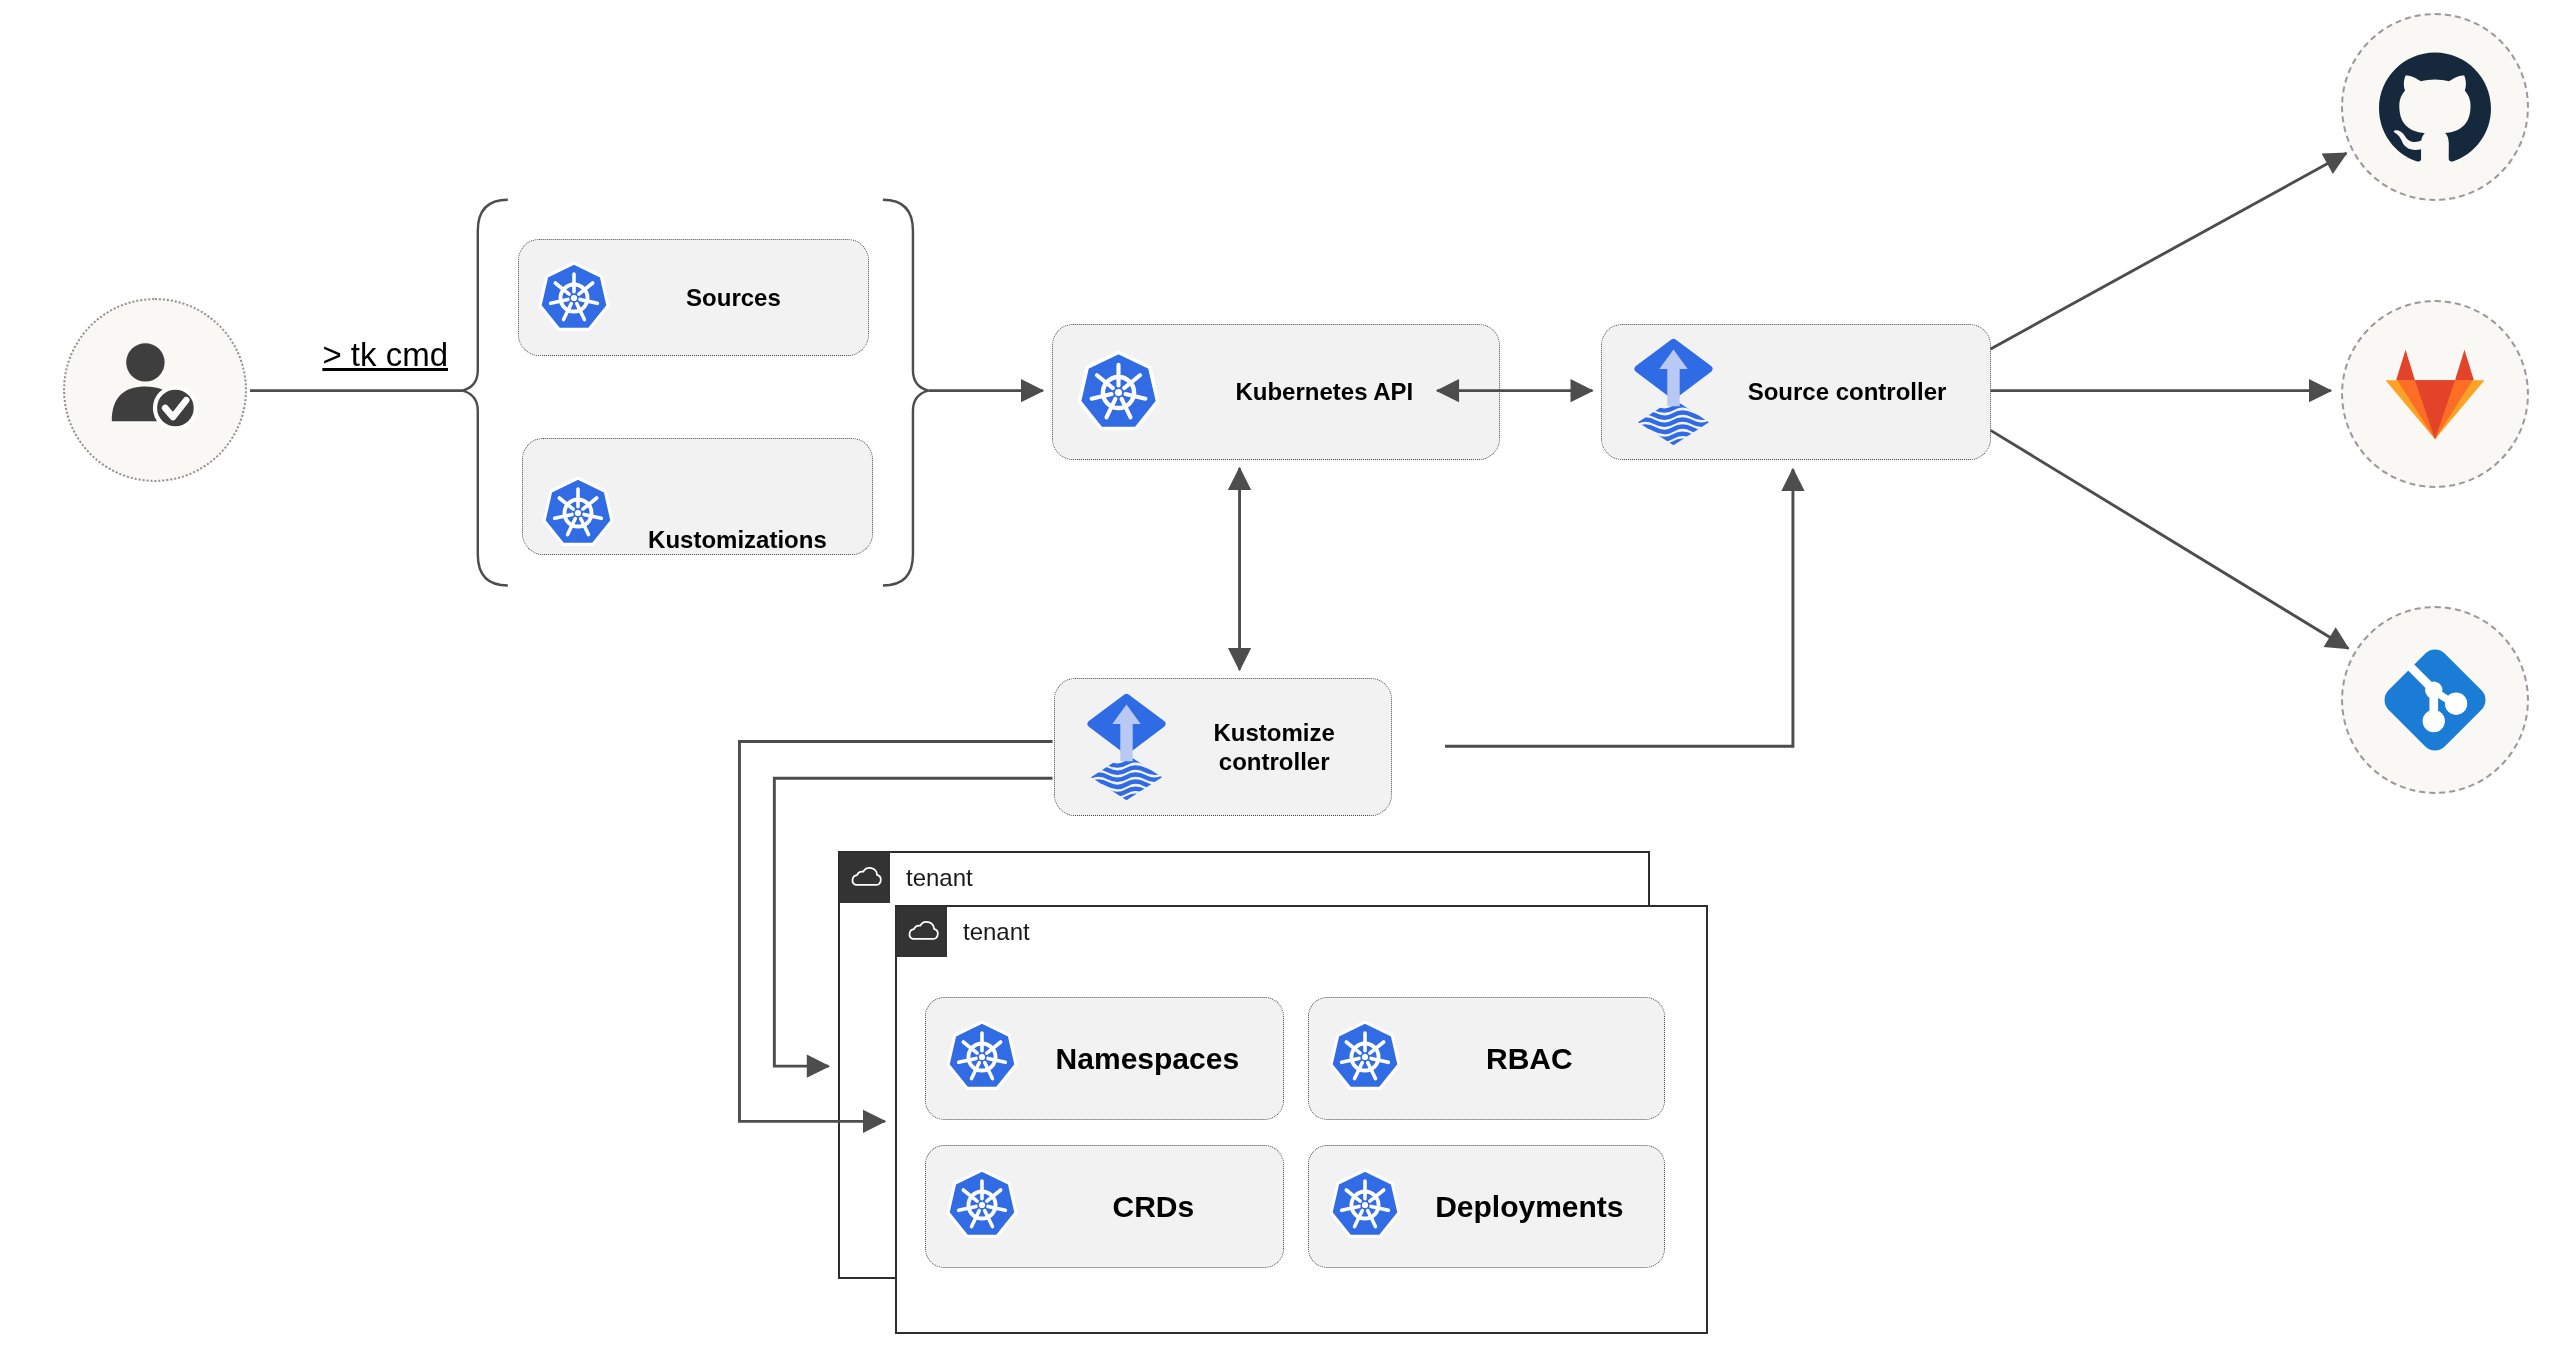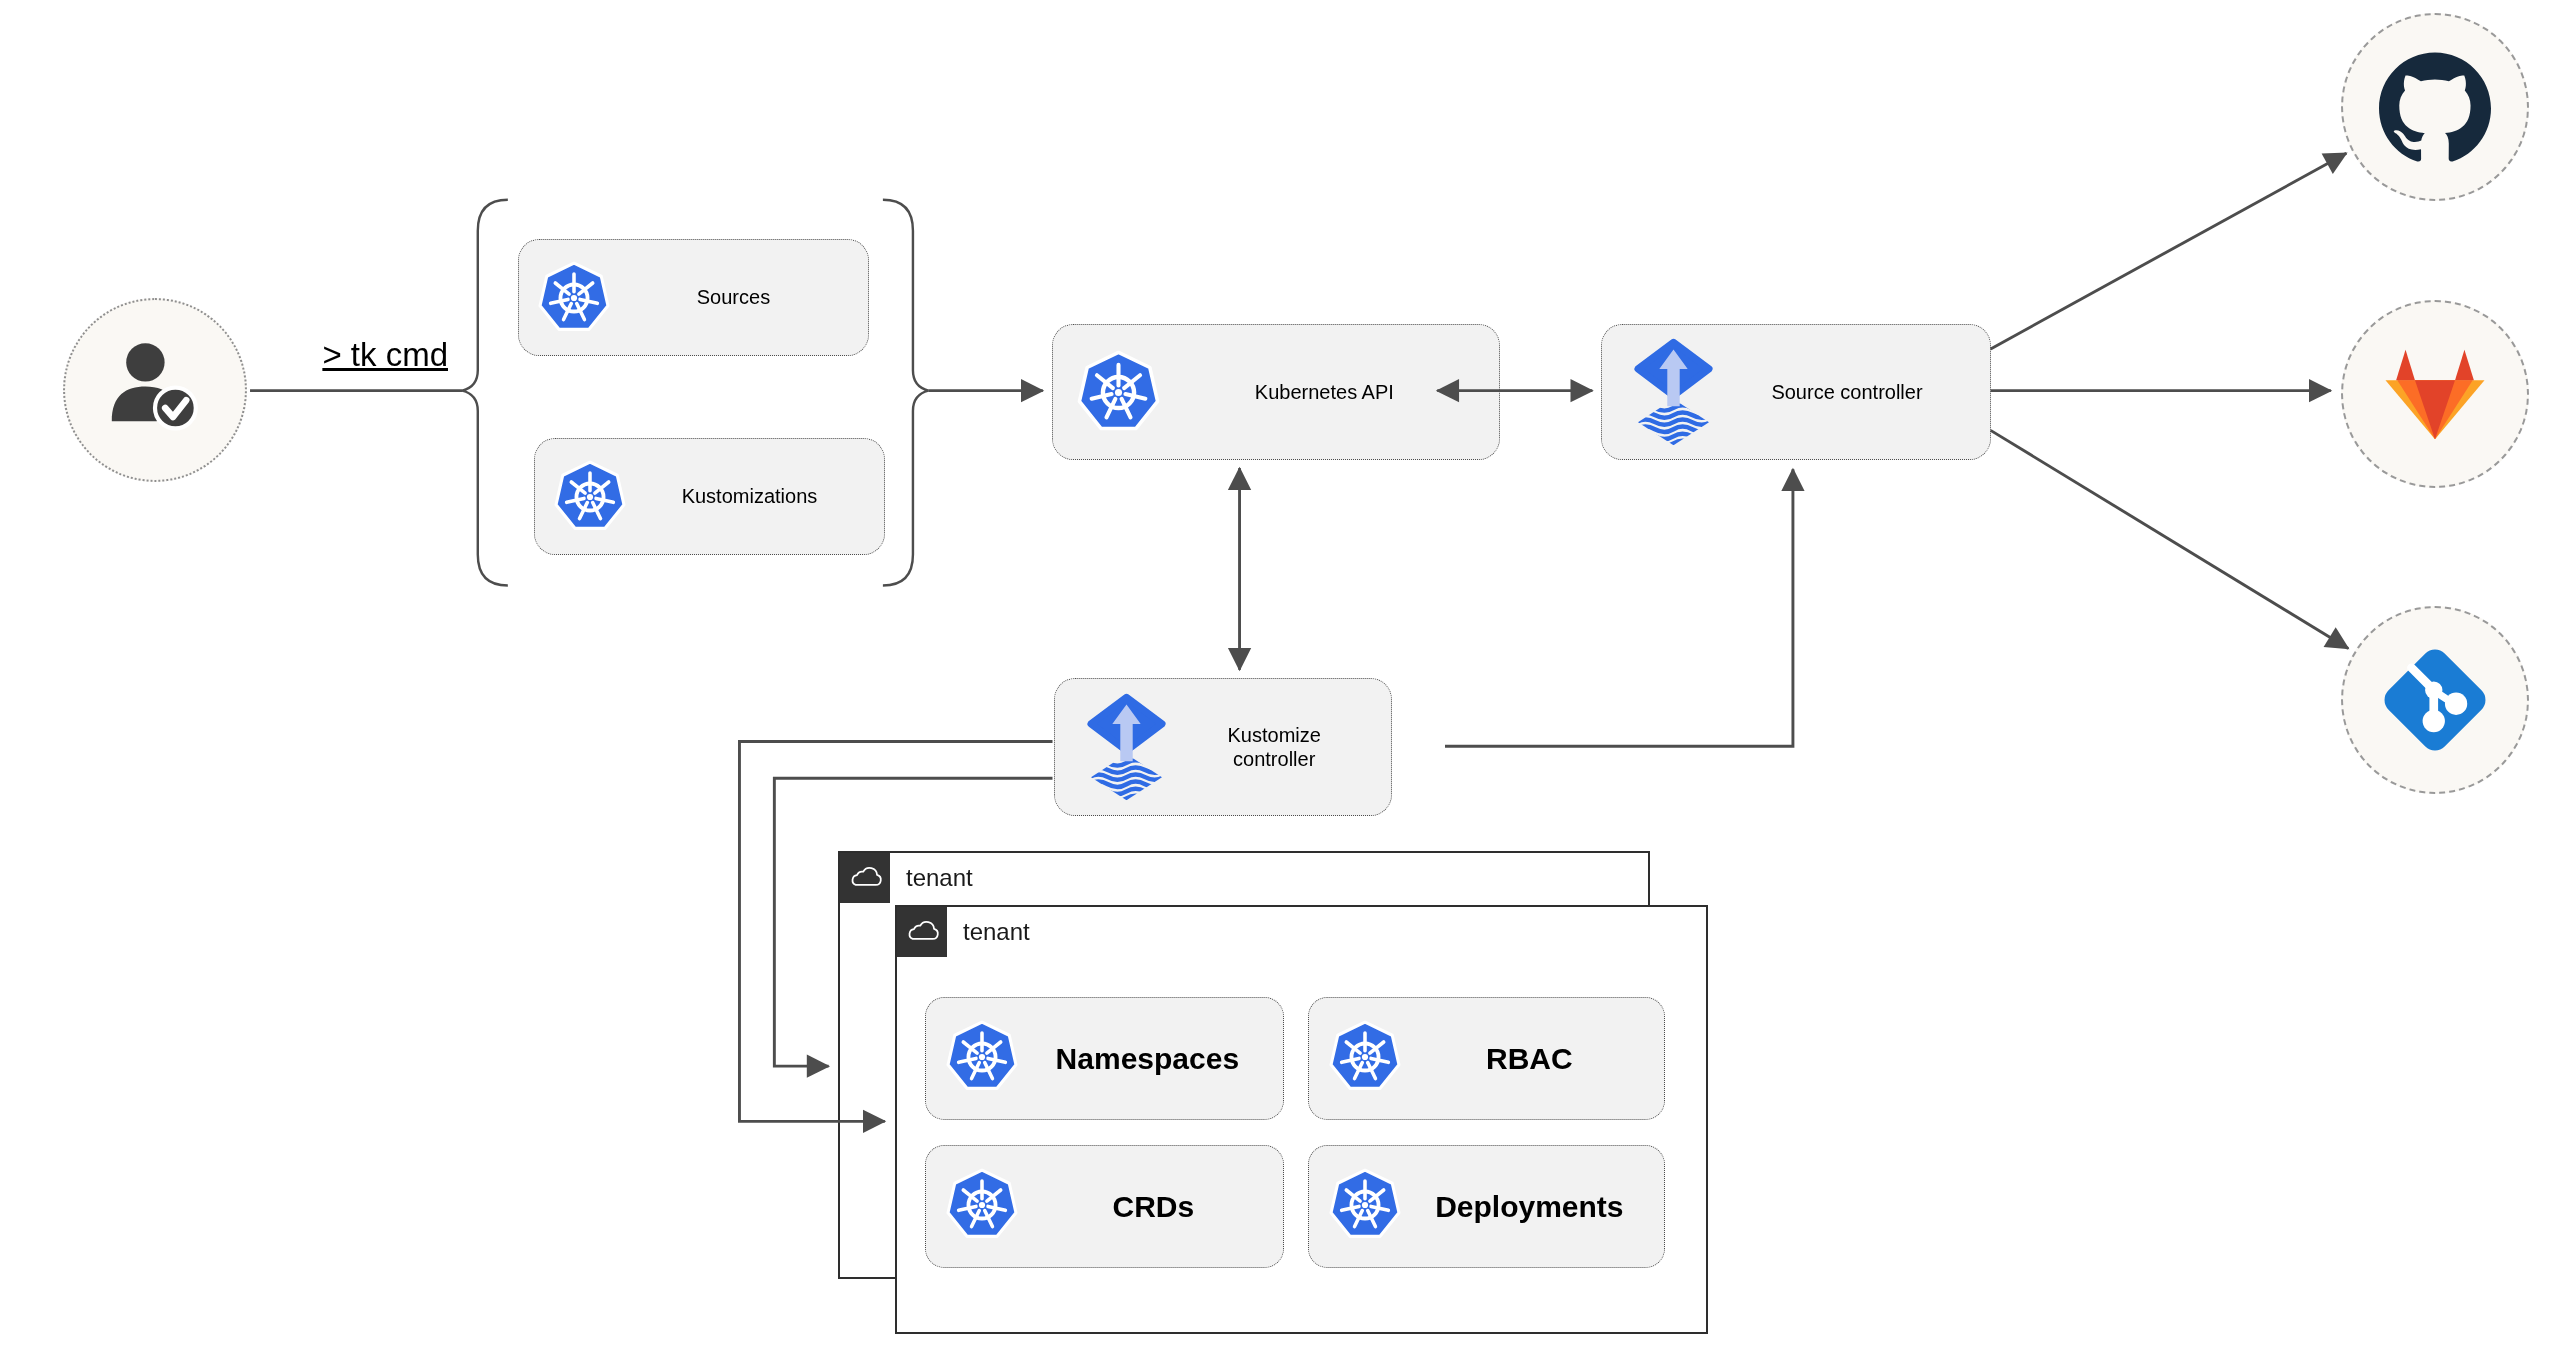--- a/index.html
+++ b/index.html
@@ -34,22 +34,22 @@
   .f-git{fill:var(--git-blue);}
   .f-dark{fill:var(--icon-dark);}
 
   .node-box{
     position:absolute; z-index:3; box-sizing:border-box;
     background:var(--box-fill); border:1.9px dotted var(--box-border);
     border-radius:21.3px; display:flex; align-items:center;
   }
   .node-box .icon{flex:0 0 auto; display:flex; align-items:center; justify-content:center;}
   .node-box .label{
-    flex:1 1 auto; text-align:center; font-size:20px; line-height:1.22;
-    color:var(--text-color); padding-right:13.6px;
+    flex:1 1 auto; text-align:center; font-size:24px; line-height:1.22;
+    color:var(--text-color); padding-right:13.6px;font-weight:bold;
   }
   .circle-node{
     position:absolute; z-index:3; box-sizing:border-box; border-radius:50%;
     background:var(--circle-fill); display:flex; align-items:center; justify-content:center;
   }
   .circle-dotted{border:2.4px dotted #8f8f8f;}
   .circle-dashed{border:2.4px dashed var(--circle-border);}
   .cmd-label{
     position:absolute; z-index:3; font-size:33px; text-align:right;
     color:var(--text-color);
@@ -181,21 +181,21 @@
 
   <div class="node-box" style="left:518px; top:239px; width:351px; height:117px;">
     <span class="icon" style="margin-left:15.5px;">
       <svg width="78" height="82" viewBox="0 0 100 106">
           <use href="#sym-k8s"></use>
         </svg>
     </span>
     <span class="label">Sources</span>
   </div>
 
-  <div class="node-box" style="left:534px; top:438px; width:351px; height:117px;">
+  <div class="node-box" style="left:522px; top:438px; width:351px; height:117px;align-items:flex-end;">
     <span class="icon" style="margin-left:15.5px;">
       <svg width="78" height="82" viewBox="0 0 100 106">
           <use href="#sym-k8s"></use>
         </svg>
     </span>
     <span class="label">Kustomizations</span>
   </div>
 
   <div class="node-box" style="left:1052px; top:324px; width:448px; height:136px;">
     <span class="icon" style="margin-left:21.3px;">

